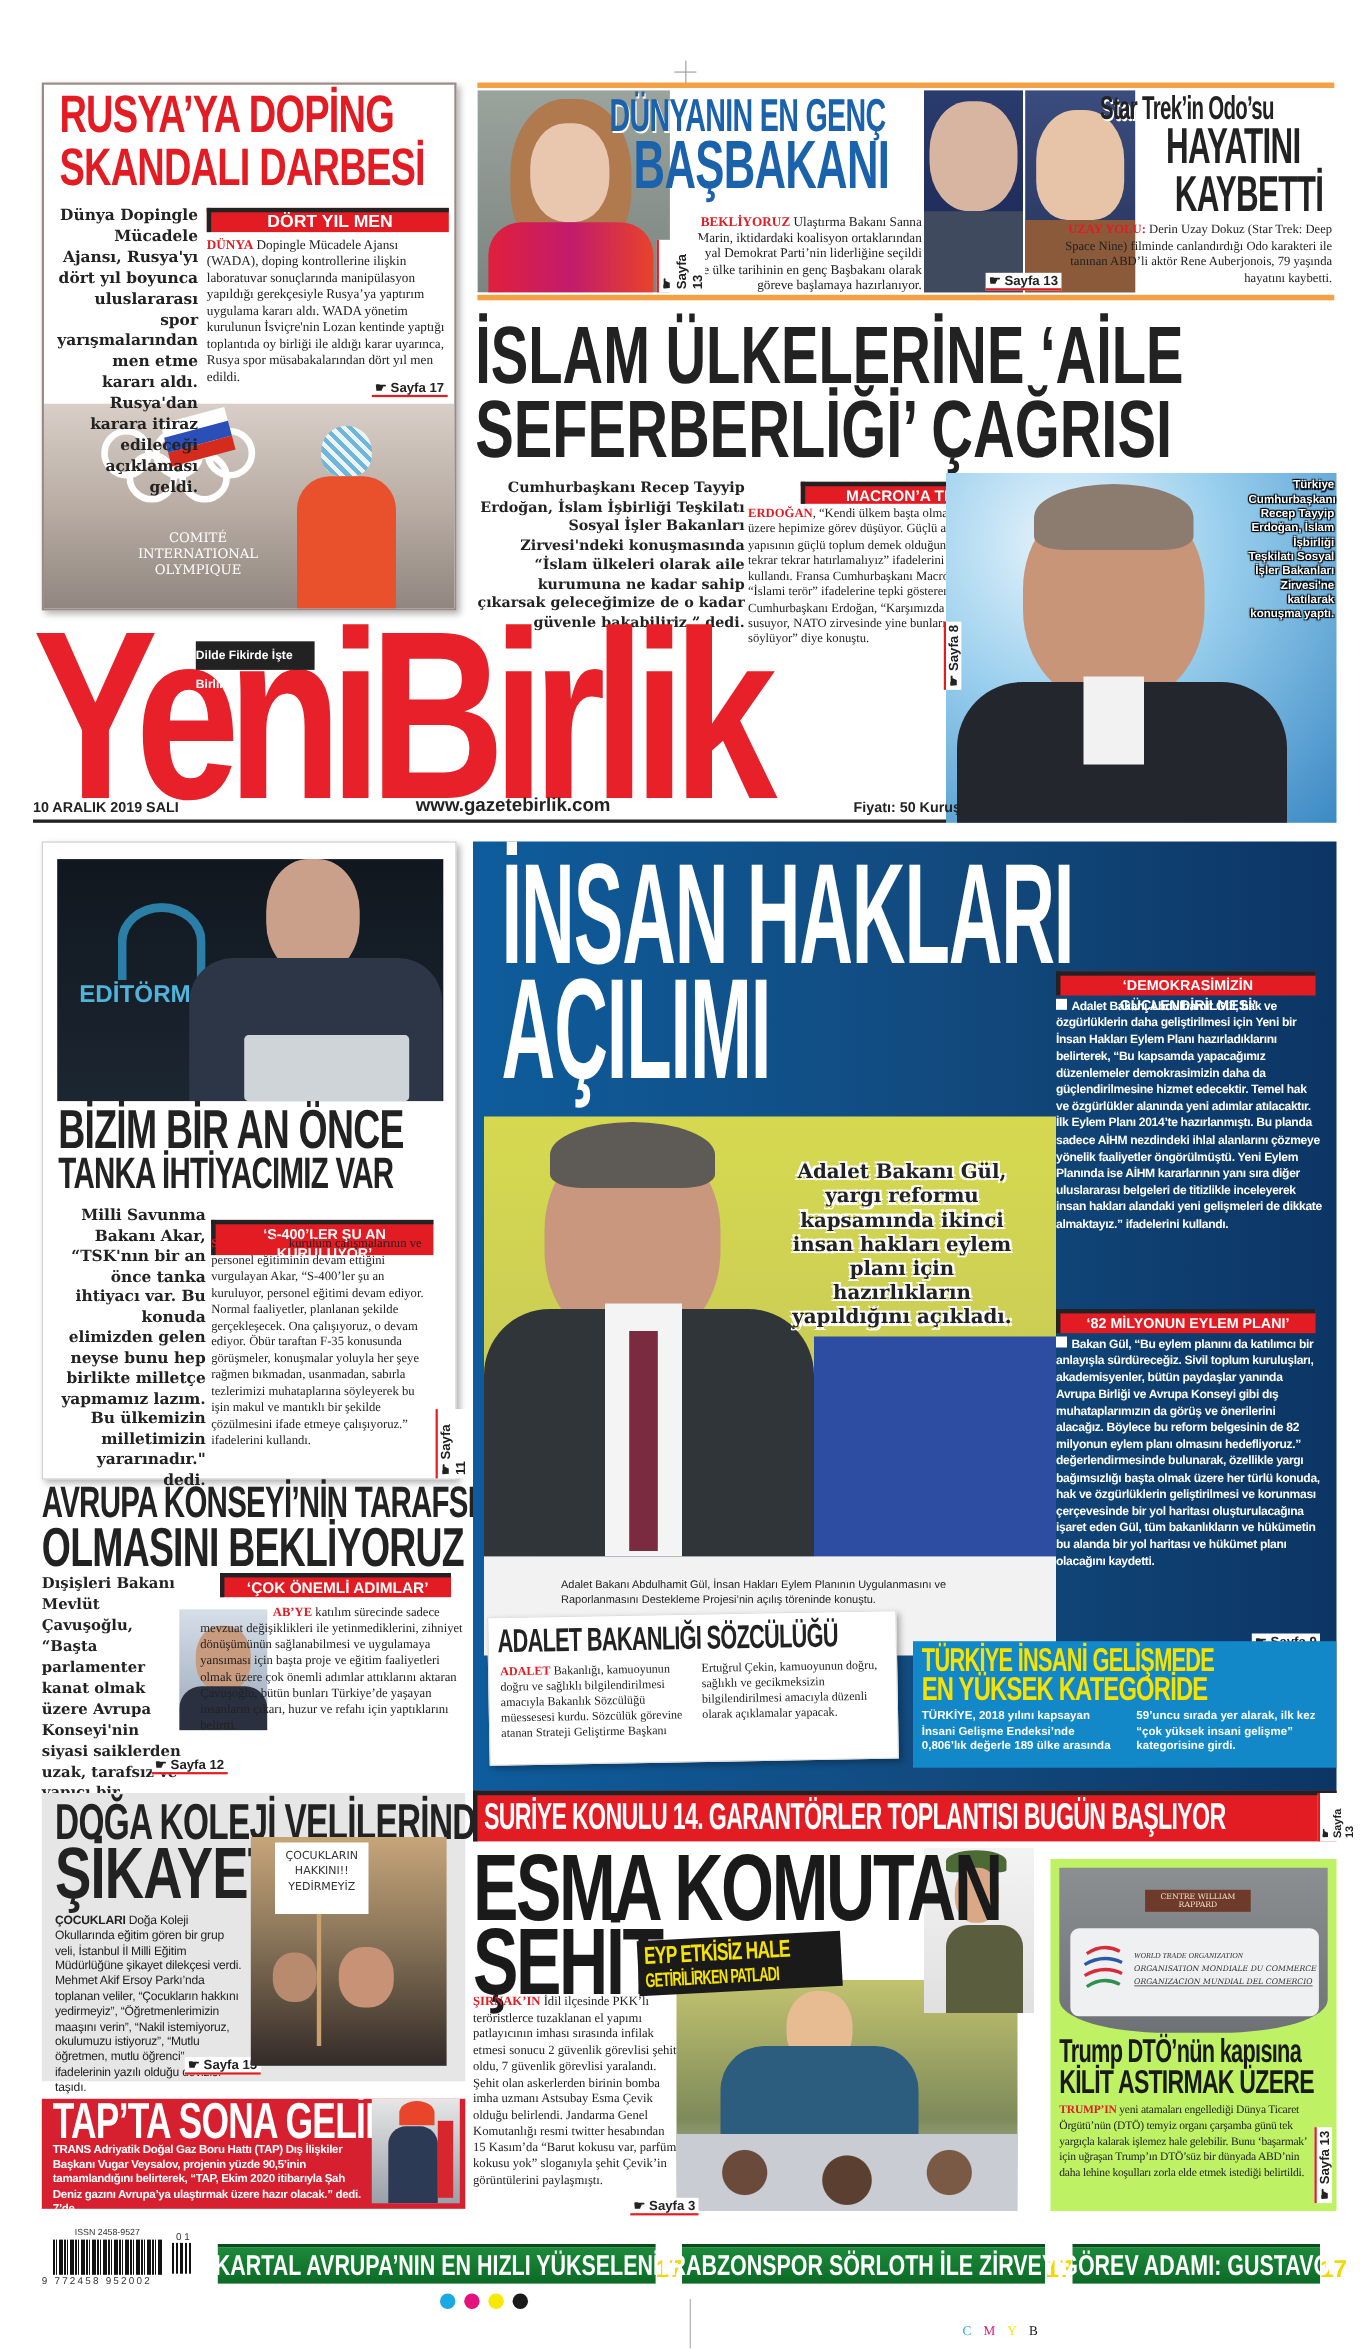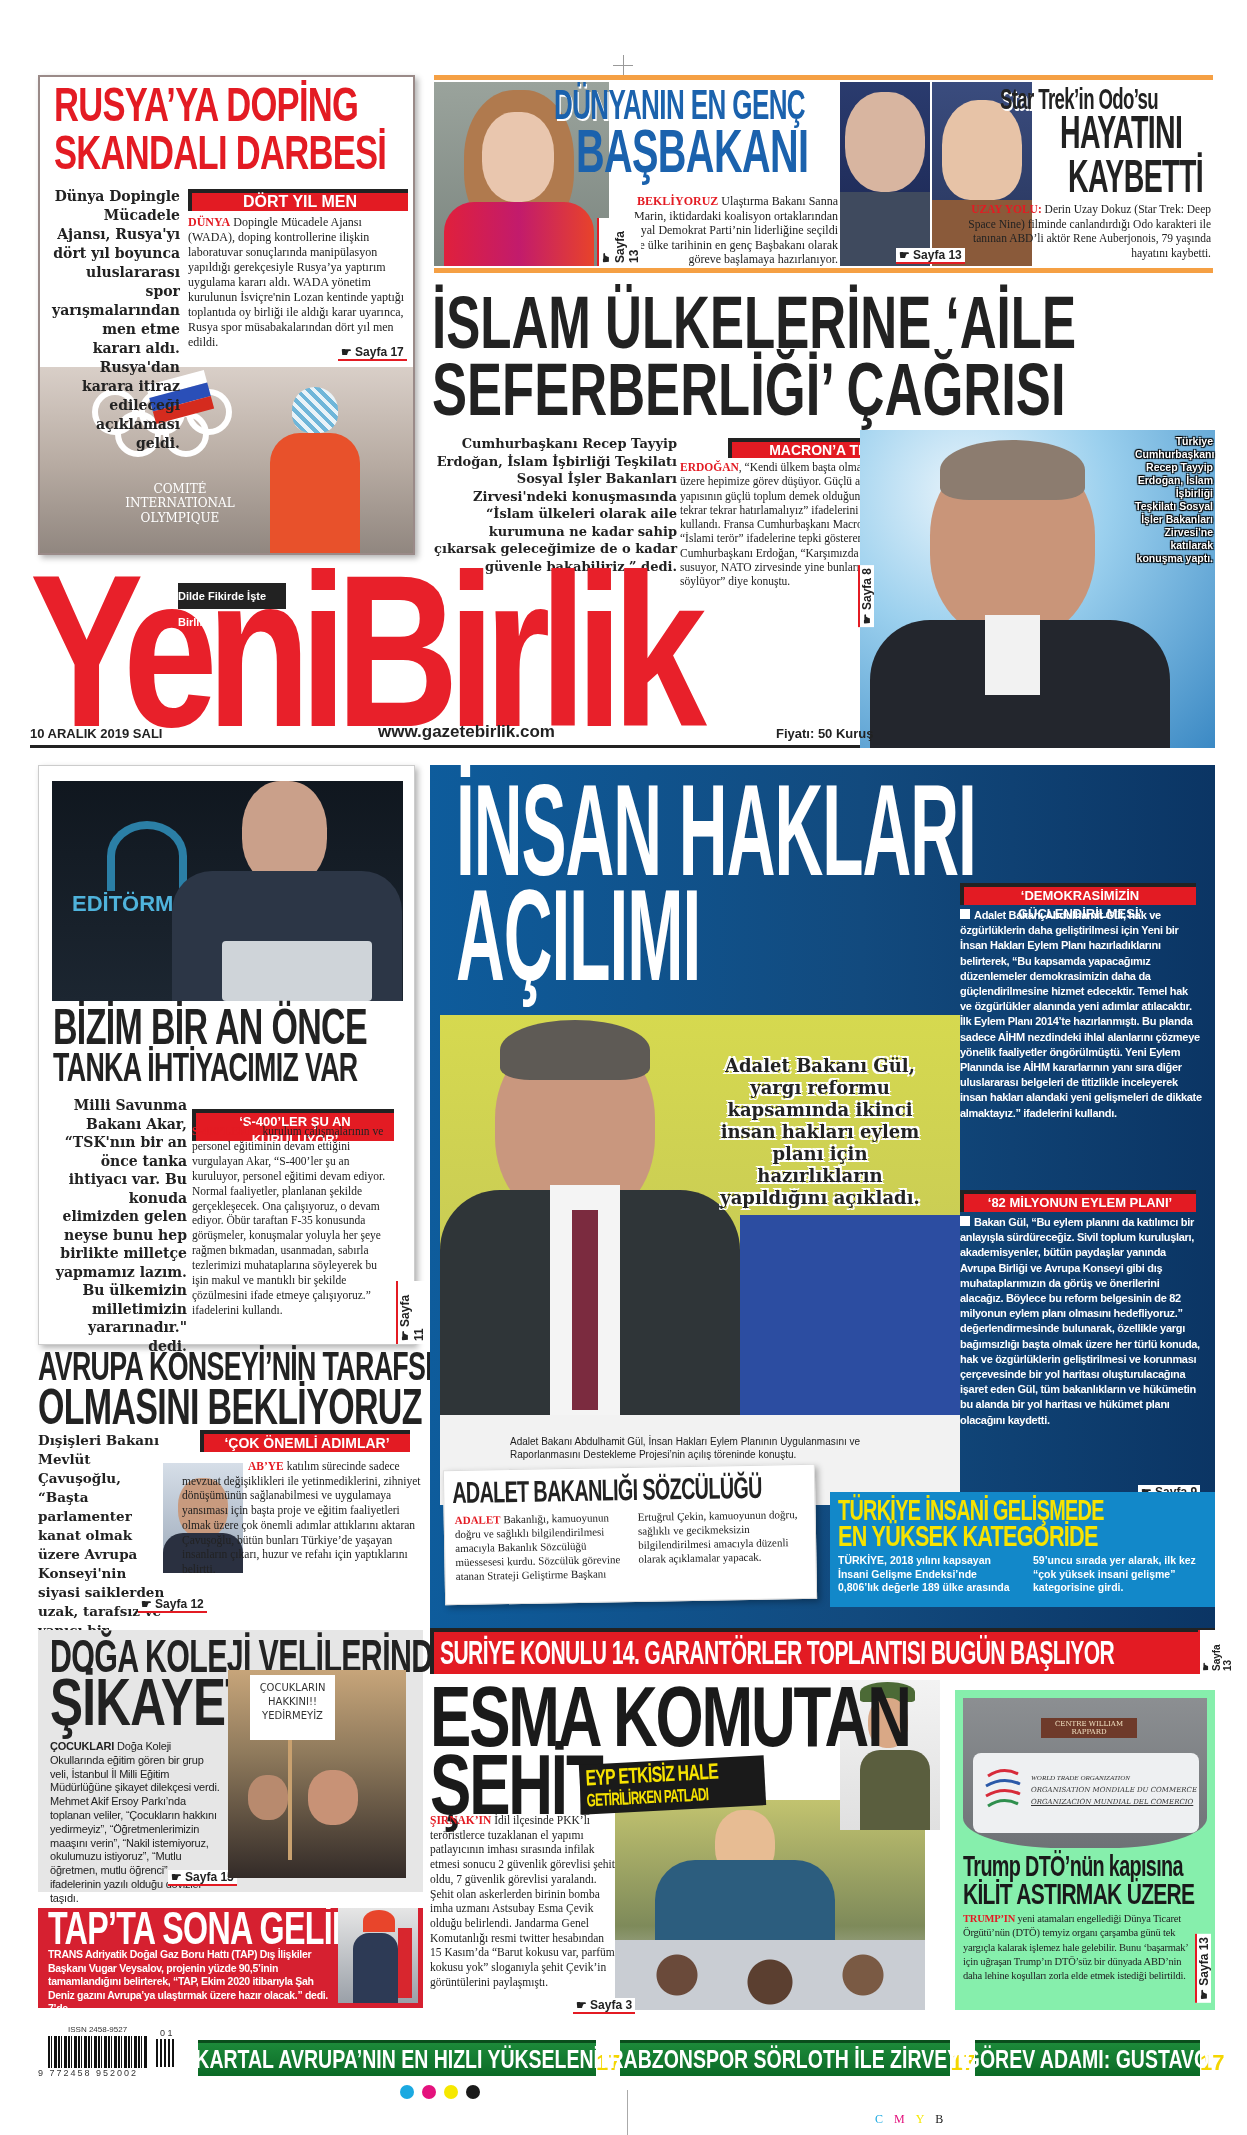--- a/index.html
+++ b/index.html
@@ -252,21 +252,21 @@
   <div class="abs" style="left:150px;top:80px;width:185px;height:50px;background:#1a1a1a;transform:rotate(-3deg);padding:2px 6px;">
     <div class="cond" style="font-size:22px;line-height:24px;color:#f7e300;transform:scaleX(0.72);white-space:nowrap;">EYP ETKİSİZ HALE</div>
     <div class="cond" style="font-size:18px;line-height:20px;color:#f7e300;transform:scaleX(0.65);white-space:nowrap;">GETİRİLİRKEN PATLADI</div>
   </div>
   <div class="abs body-txt" style="left:0;top:133px;width:185px;font-size:11.5px;line-height:14.7px;">
     <span class="kicker">ŞIRNAK’IN</span><span> İdil ilçesinde PKK’lı teröristlerce tuzaklanan el yapımı patlayıcının imhası sırasında infilak etmesi sonucu 2 güvenlik görevlisi şehit oldu, 7 güvenlik görevlisi yaralandı. Şehit olan askerlerden birinin bomba imha uzmanı Astsubay Esma Çevik olduğu belirlendi. Jandarma Genel Komutanlığı resmi twitter hesabından 15 Kasım’da “Barut kokusu var, parfüm kokusu yok” sloganıyla şehit Çevik’in görüntülerini paylaşmıştı.</span>
   </div>
   <div class="abs sayfa" style="left:143px;top:318px;">☛ Sayfa 3</div>
 </div>
 
-<div class="abs" style="left:955px;top:1690px;width:260px;height:320px;background:#86efac;">
+<div class="abs" style="left:955px;top:1690px;width:260px;height:320px;background:#bef264;">
   <div class="abs photo" style="left:8px;top:8px;width:244px;height:150px;background:linear-gradient(180deg,#8c8f92 0%,#6e7276 100%);border-radius:0 0 40% 40%/0 0 20% 20%;">
     <div class="abs" style="left:78px;top:20px;width:96px;background:#6e3a2a;color:#f0e0c0;font-family:'DejaVu Serif',serif;font-size:7px;text-align:center;padding:2px;">CENTRE WILLIAM RAPPARD</div>
     <div class="abs" style="left:10px;top:55px;width:226px;height:80px;background:#eef0f2;border-radius:8px;"></div>
     <div class="abs" style="left:20px;top:68px;">
       <svg width="40" height="50" viewBox="0 0 40 50">
           <path d="M5 10 Q20 0 35 8" stroke="#d72b3a" stroke-width="3" fill="none"></path>
           <path d="M3 20 Q20 10 37 18" stroke="#2b59a8" stroke-width="3" fill="none"></path>
           <path d="M3 30 Q20 20 37 28" stroke="#d72b3a" stroke-width="3" fill="none"></path>
           <path d="M5 40 Q20 30 35 38" stroke="#2f8f4e" stroke-width="3" fill="none"></path>
         </svg>

